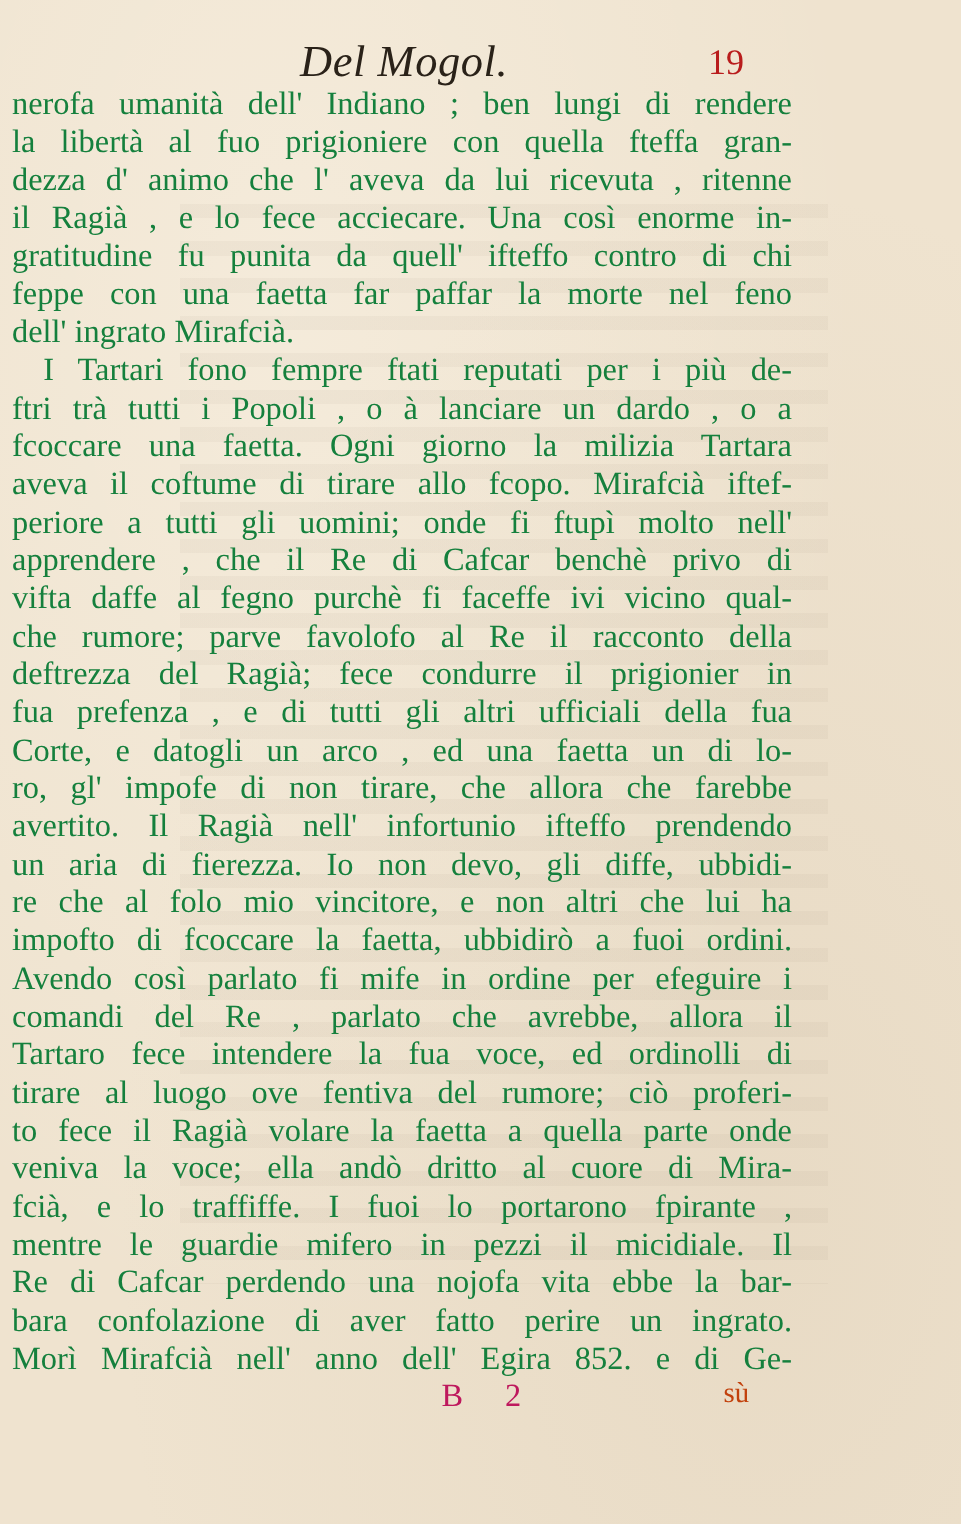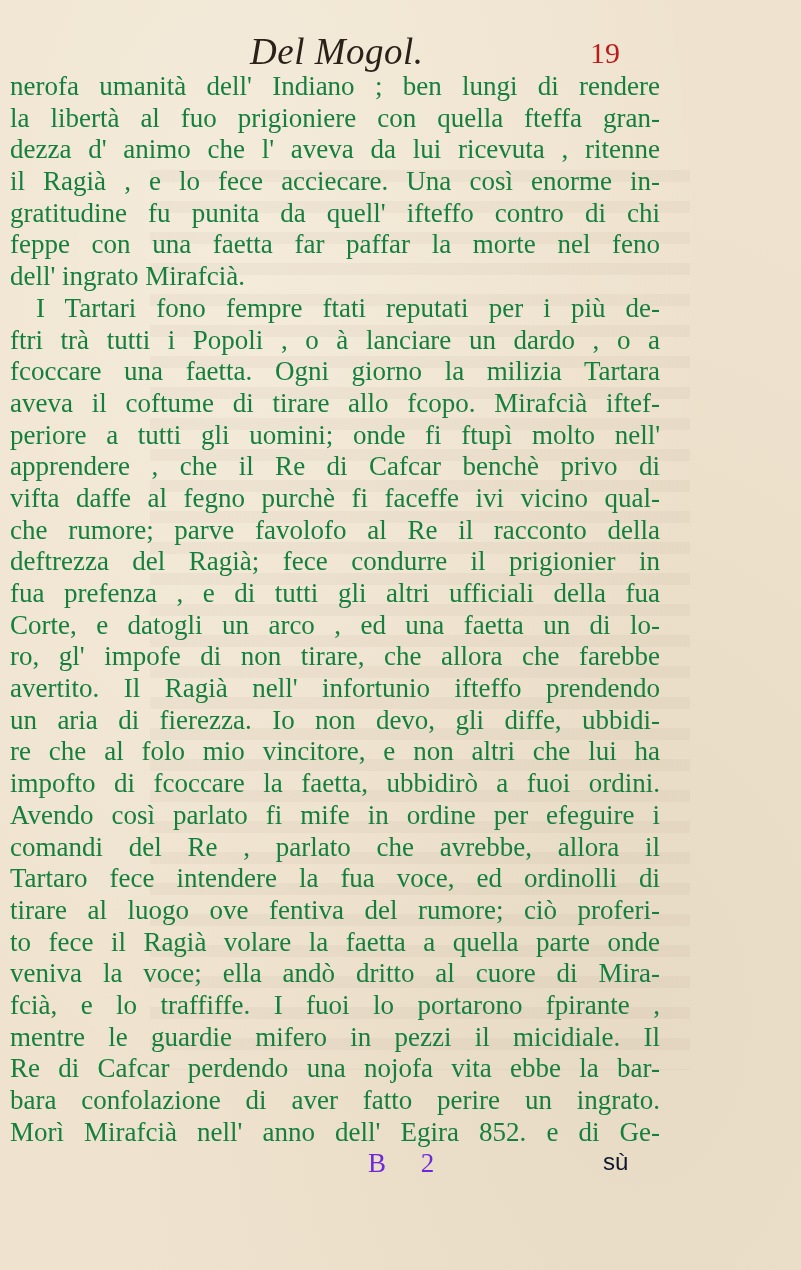--- a/index.html
+++ b/index.html
@@ -80,30 +80,30 @@
       left: 0;
       width: 801px;
       height: 34px;
     }
     .signature {
       position: absolute;
       left: 368px;
       top: 0;
       font-family: "Liberation Serif", "DejaVu Serif", serif;
       font-size: 27px;
-      color: #6d28d9;
+      color: #be185d;
       letter-spacing: 14px;
     }
     .catchword {
       position: absolute;
       left: 603px;
       top: 0;
-      font-family: Liberation Sans, sans-serif;
+      font-family: Liberation Serif, serif;
       font-size: 24px;
-      color: #0f172a;
+      color: #c2410c;
     }
     .show-through {
       position: absolute;
       left: 150px;
       top: 170px;
       width: 540px;
       height: 900px;
       background:
         repeating-linear-gradient(180deg, rgba(120,100,80,0.05) 0px, rgba(120,100,80,0.05) 12px, rgba(0,0,0,0) 12px, rgba(0,0,0,0) 31px);
       pointer-events: none;

